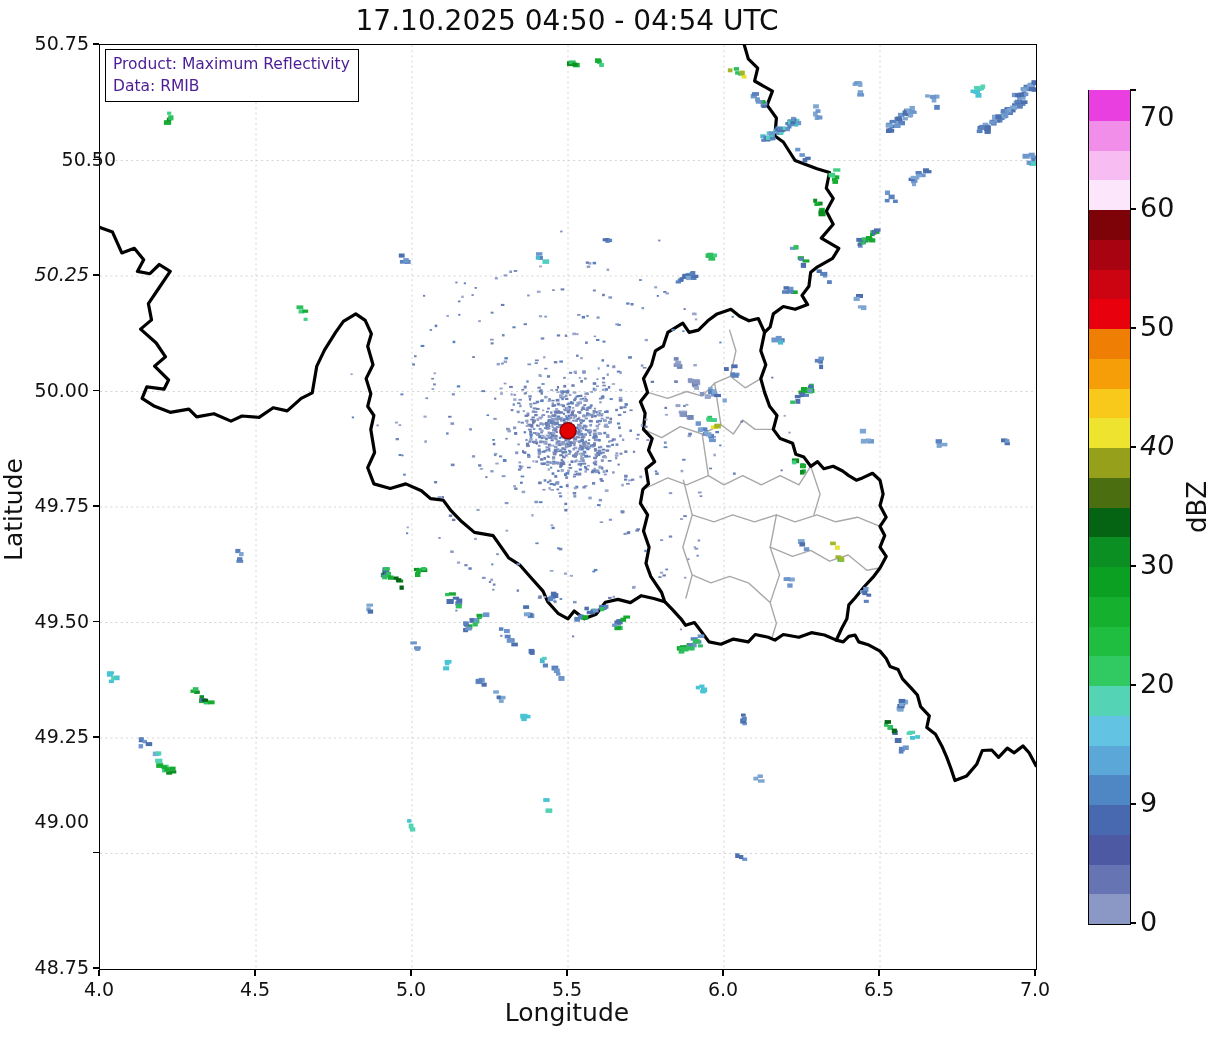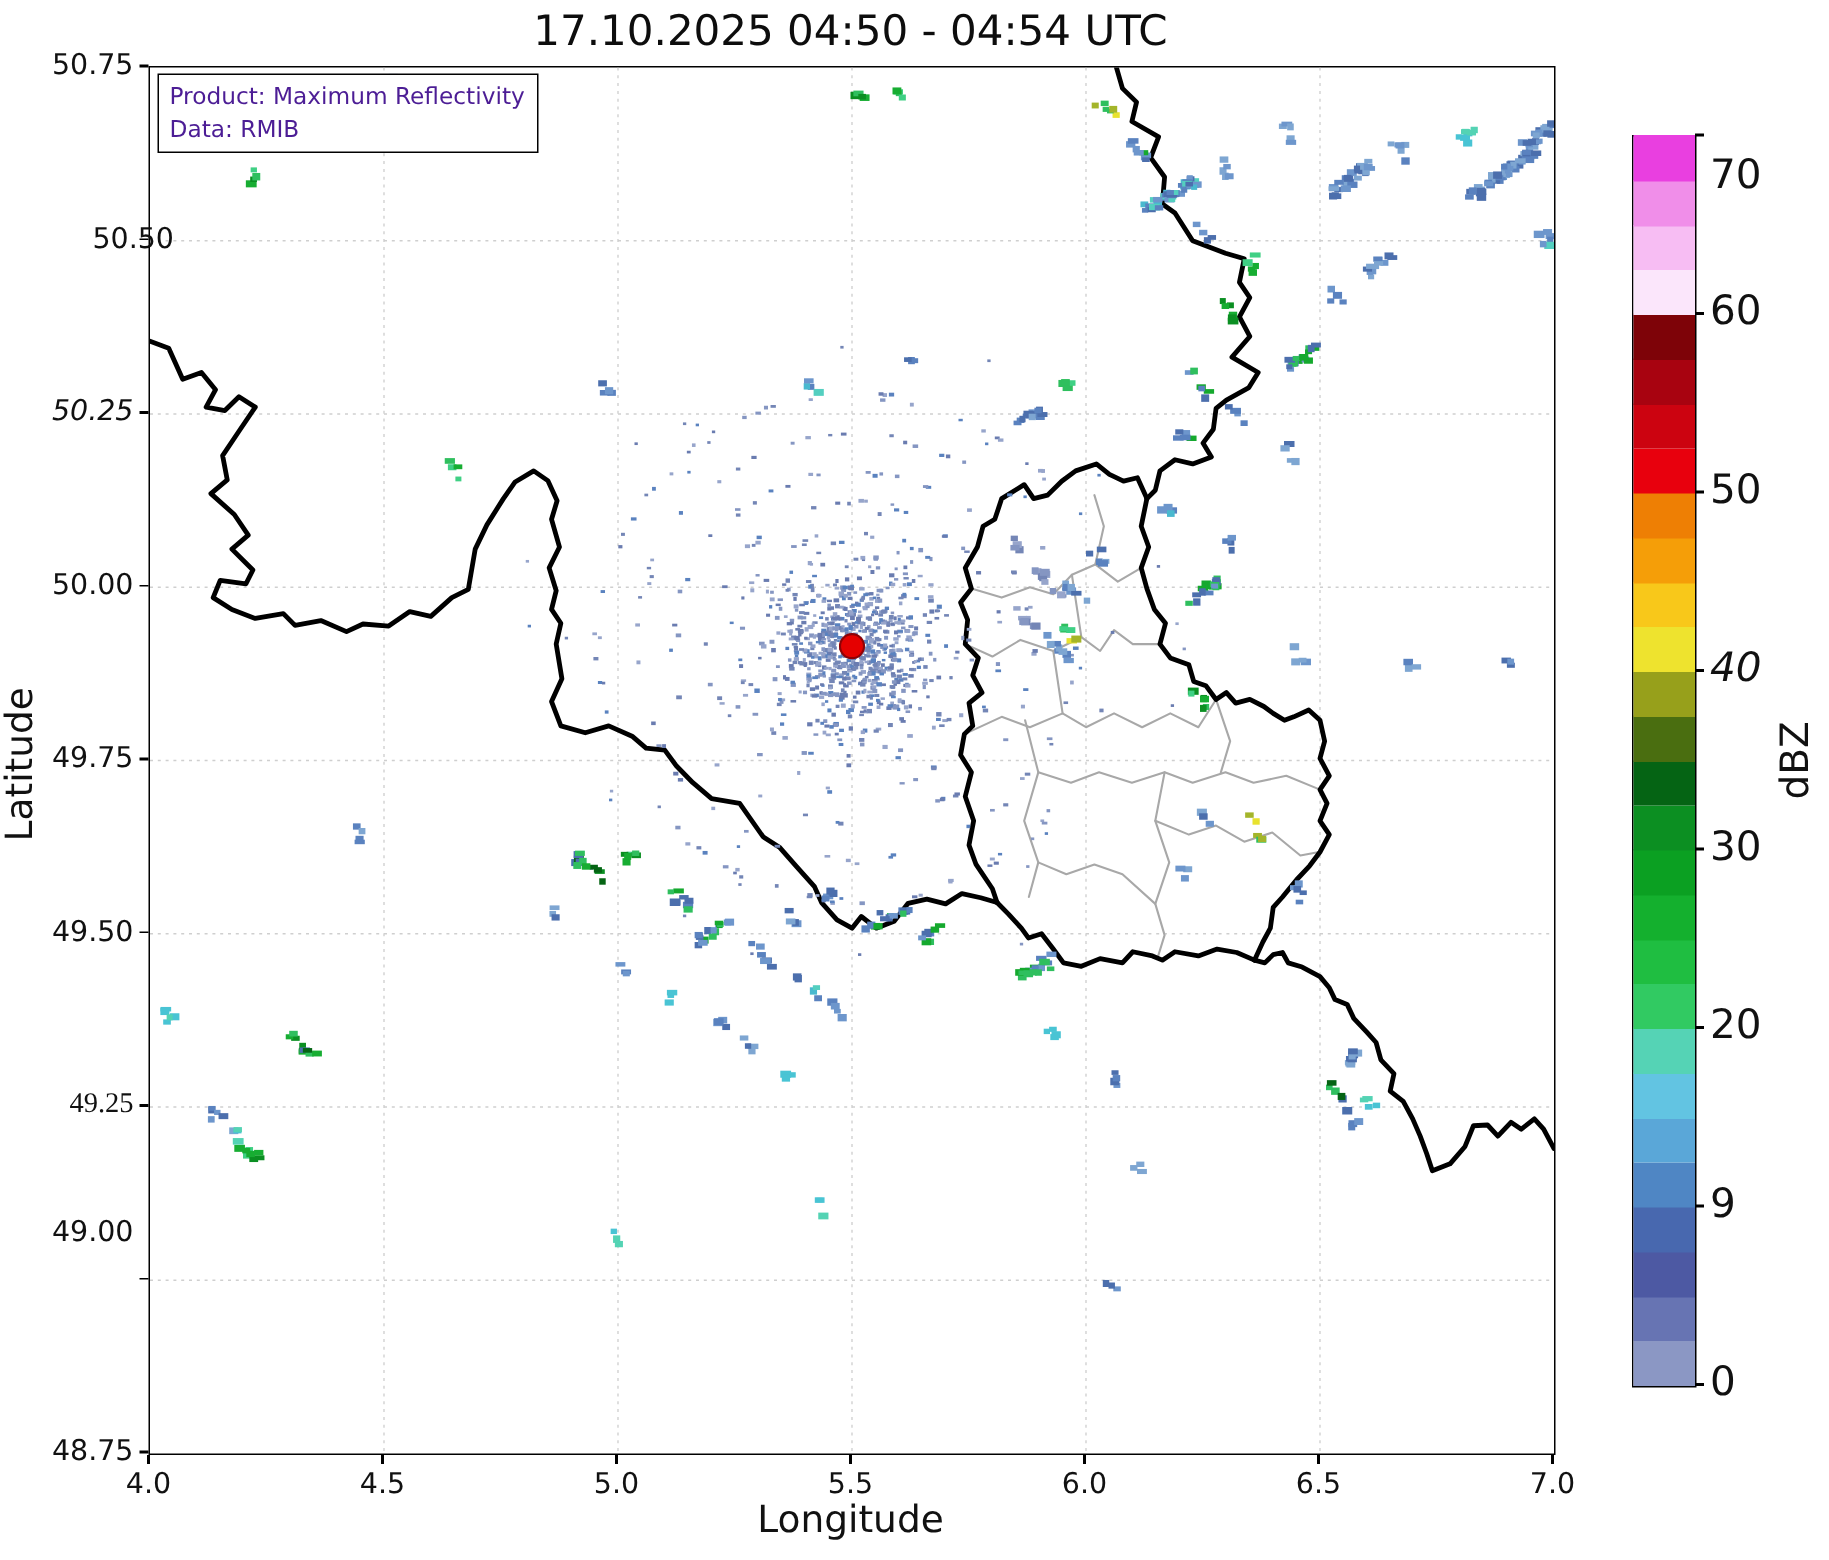--- a/index.html
+++ b/index.html
@@ -1803,21 +1803,21 @@
       <div class="xtick-label" style="left: 693px; top: 978px; position: absolute;">6.0</div>
       <div class="tick" style="left: 878.2px; top: 969.7px; width: 1.7px; height: 6px; position: absolute;"></div>
       <div class="xtick-label" style="left: 849px; top: 978px; position: absolute;">6.5</div>
       <div class="tick" style="left: 1034.2px; top: 969.7px; width: 1.7px; height: 6px; position: absolute;"></div>
       <div class="xtick-label" style="left: 1005px; top: 978px; position: absolute;">7.0</div>
       <div class="tick" style="left: 93px; top: 967.2px; width: 6px; height: 1.7px; position: absolute;"></div>
       <div class="ytick-label" style="left: 27px; top: 956px; position: absolute;">48.75</div>
       <div class="tick" style="left: 93px; top: 851.7px; width: 6px; height: 1.7px; position: absolute;"></div>
       <div class="ytick-label" style="left: 27px; top: 810px; position: absolute;">49.00</div>
       <div class="tick" style="left: 93px; top: 736.2px; width: 6px; height: 1.7px; position: absolute;"></div>
-      <div class="ytick-label" style="left: 27px; top: 725px; position: absolute; font-family: Liberation Serif, serif;">49.25</div>
+      <div class="ytick-label" style="left: 27px; top: 725px; position: absolute;">49.25</div>
       <div class="tick" style="left: 93px; top: 620.7px; width: 6px; height: 1.7px; position: absolute;"></div>
       <div class="ytick-label" style="left: 27px; top: 609.5px; position: absolute;">49.50</div>
       <div class="tick" style="left: 93px; top: 505.2px; width: 6px; height: 1.7px; position: absolute;"></div>
       <div class="ytick-label" style="left: 27px; top: 494px; position: absolute;">49.75</div>
       <div class="tick" style="left: 93px; top: 389.7px; width: 6px; height: 1.7px; position: absolute;"></div>
       <div class="ytick-label" style="left: 27px; top: 378.5px; position: absolute;">50.00</div>
       <div class="tick" style="left: 93px; top: 274.2px; width: 6px; height: 1.7px; position: absolute;"></div>
       <div class="ytick-label" style="left: 27px; top: 263px; position: absolute; font-style: italic;">50.25</div>
       <div class="tick" style="left: 93px; top: 158.7px; width: 6px; height: 1.7px; position: absolute;"></div>
       <div class="ytick-label" style="left: 27px; top: 147.5px; position: absolute; margin-left: 27px;">50.50</div>

